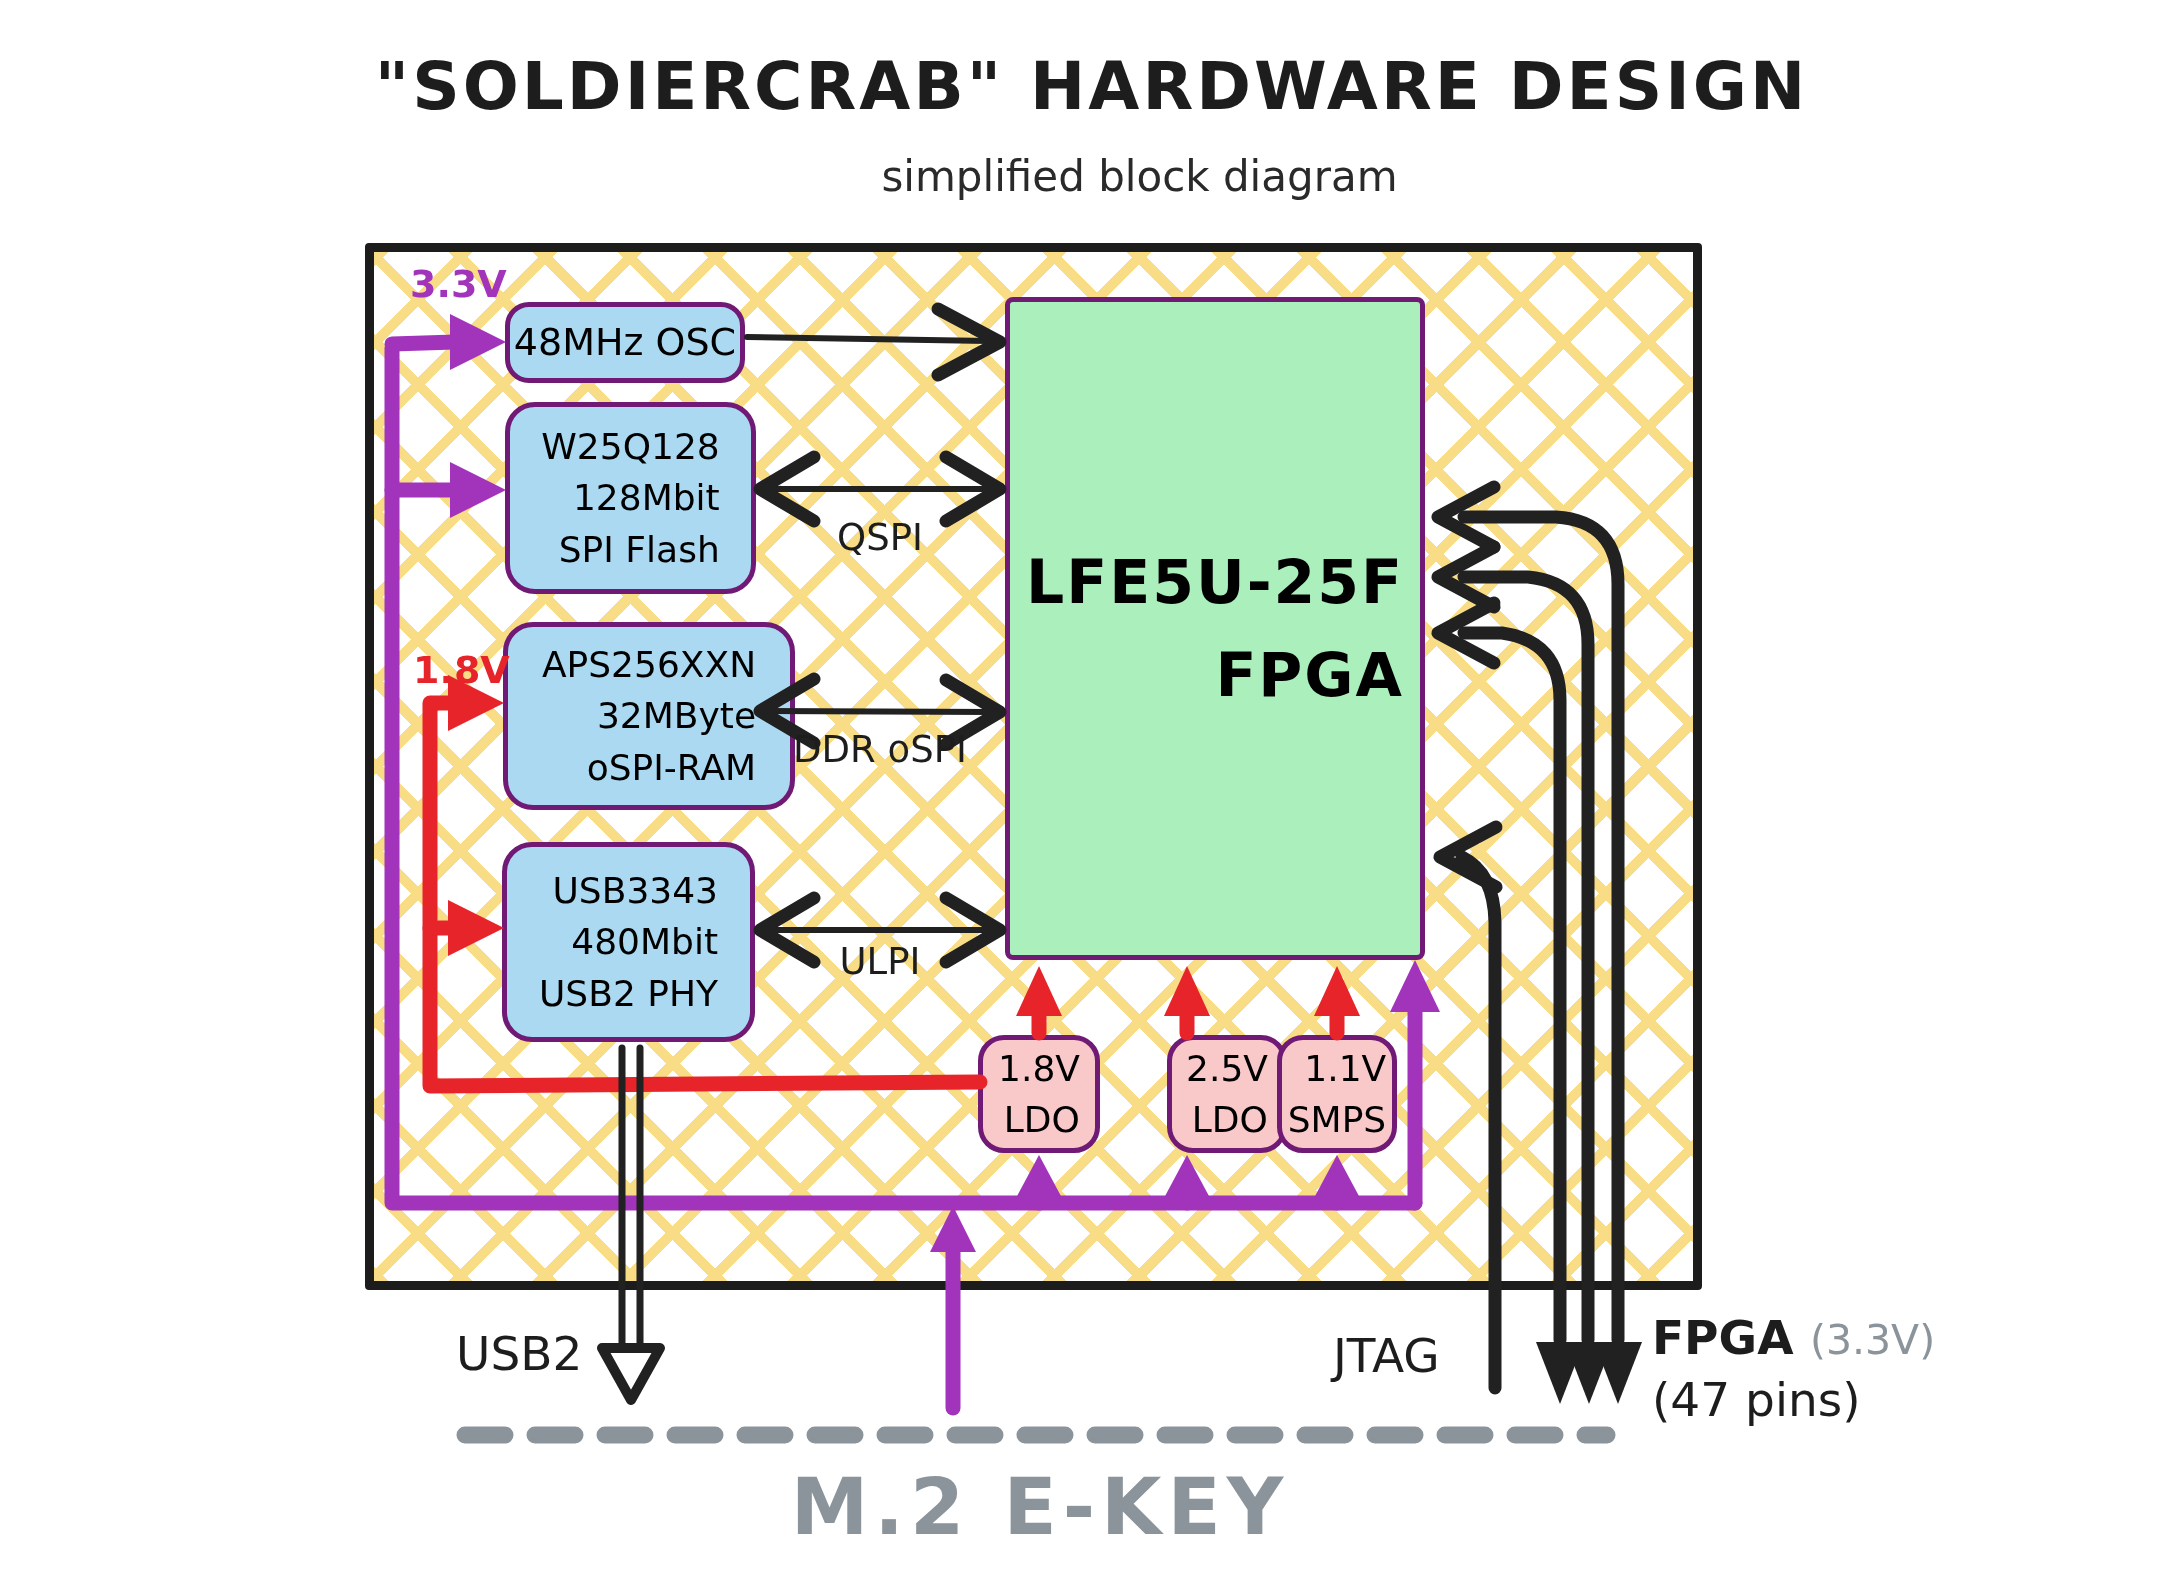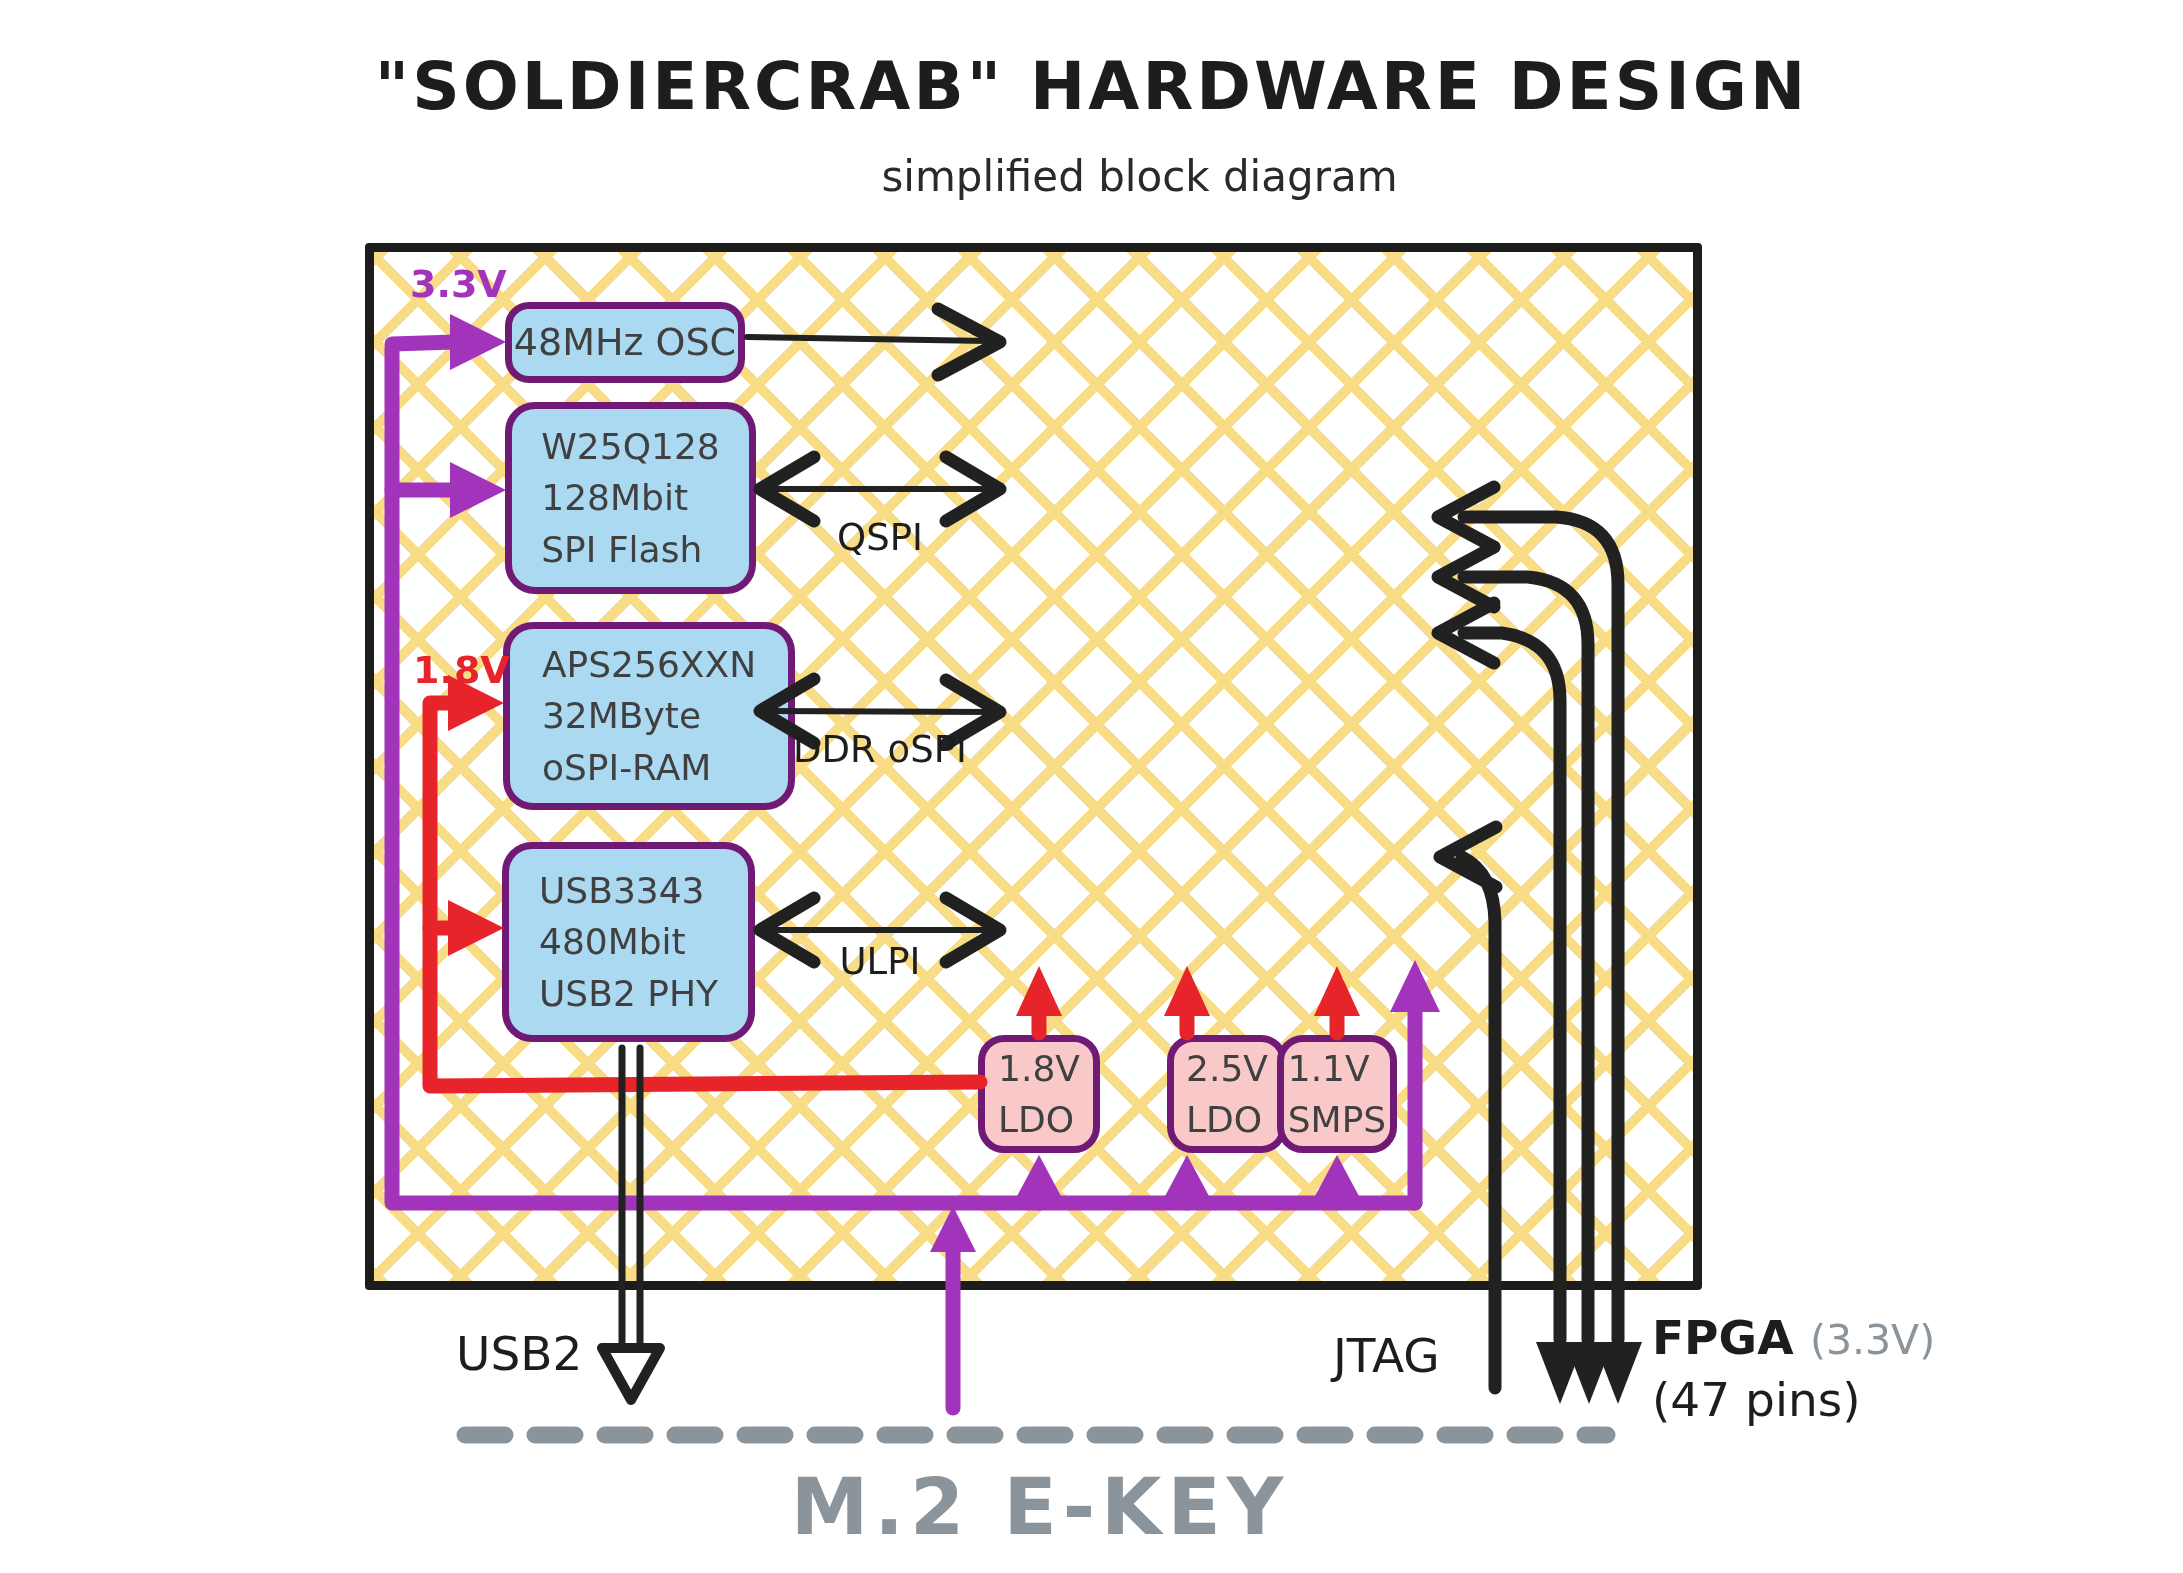--- a/index.html
+++ b/index.html
@@ -20,23 +20,23 @@
   
   .board{
     left:365px;top:243px;width:1319px;height:1029px;
     border:9px solid #1c1c1c;border-radius:4px;background-color:#ffffff;
     background-image:
       repeating-linear-gradient(45deg,#f8dc86 0 10px,transparent 10px 60px),
       repeating-linear-gradient(135deg,#f8dc86 0 10px,transparent 10px 60px);
   }
   
   .block{
-    display:flex;align-items:center;justify-content:center;text-align:left;
-    border:7px solid #701a75;box-sizing:border-box;
-    white-space:pre-line;font-size:36px;line-height:1.42;color:#404040;
+    display:flex;align-items:center;justify-content:center;text-align:right;
+    border:5px solid #701a75;box-sizing:border-box;
+    white-space:pre-line;font-size:36px;line-height:1.42;color:#000000;
   }
   .blue{background:#abd9f1;border-radius:30px;}
   .green{background:#abefbc;border-radius:8px;}
   .pink{background:#f9c9ca;border-radius:26px;}
   .osc{left:505px;top:302px;width:240px;height:81px;border-radius:24px;font-size:38px;}
   .flash{left:505px;top:402px;width:251px;height:192px;}
   .ram{left:503px;top:622px;width:292px;height:188px;}
   .phy{left:502px;top:842px;width:253px;height:200px;}
   .fpga{left:1005px;top:297px;width:420px;height:663px;font-size:60px;font-weight:bold;line-height:1.55;letter-spacing:2px;}
   .ldo1{left:978px;top:1035px;width:122px;height:118px;font-size:36px;}
@@ -79,20 +79,22 @@
   <div class="abs block blue osc">48MHz OSC</div>
   <div class="abs block blue flash">W25Q128
 128Mbit
 SPI Flash</div>
   <div class="abs block blue ram">APS256XXN
 32MByte
 oSPI-RAM</div>
   <div class="abs block blue phy">USB3343
 480Mbit
 USB2 PHY</div>
+  <div class="abs block green fpga">LFE5U-25F
+FPGA</div>
   <div class="abs block pink ldo1">1.8V
 LDO</div>
   <div class="abs block pink ldo2">2.5V
 LDO</div>
   <div class="abs block pink smps">1.1V
 SMPS</div>
 
   <svg class="overlay" width="2183" height="1573" viewBox="0 0 2183 1573">
 
     <g stroke="#a233bb" fill="none" stroke-width="15" stroke-linecap="round" stroke-linejoin="round">

